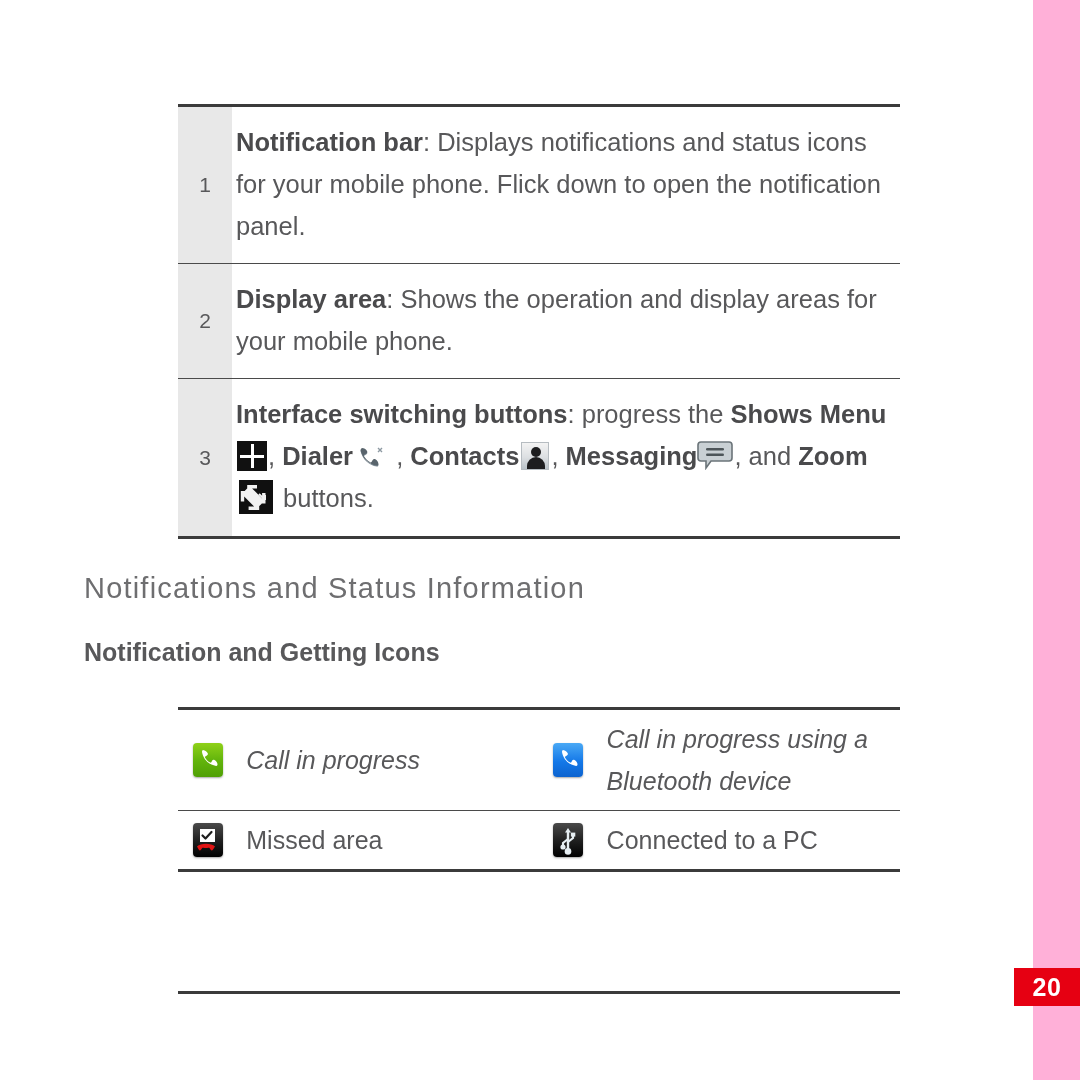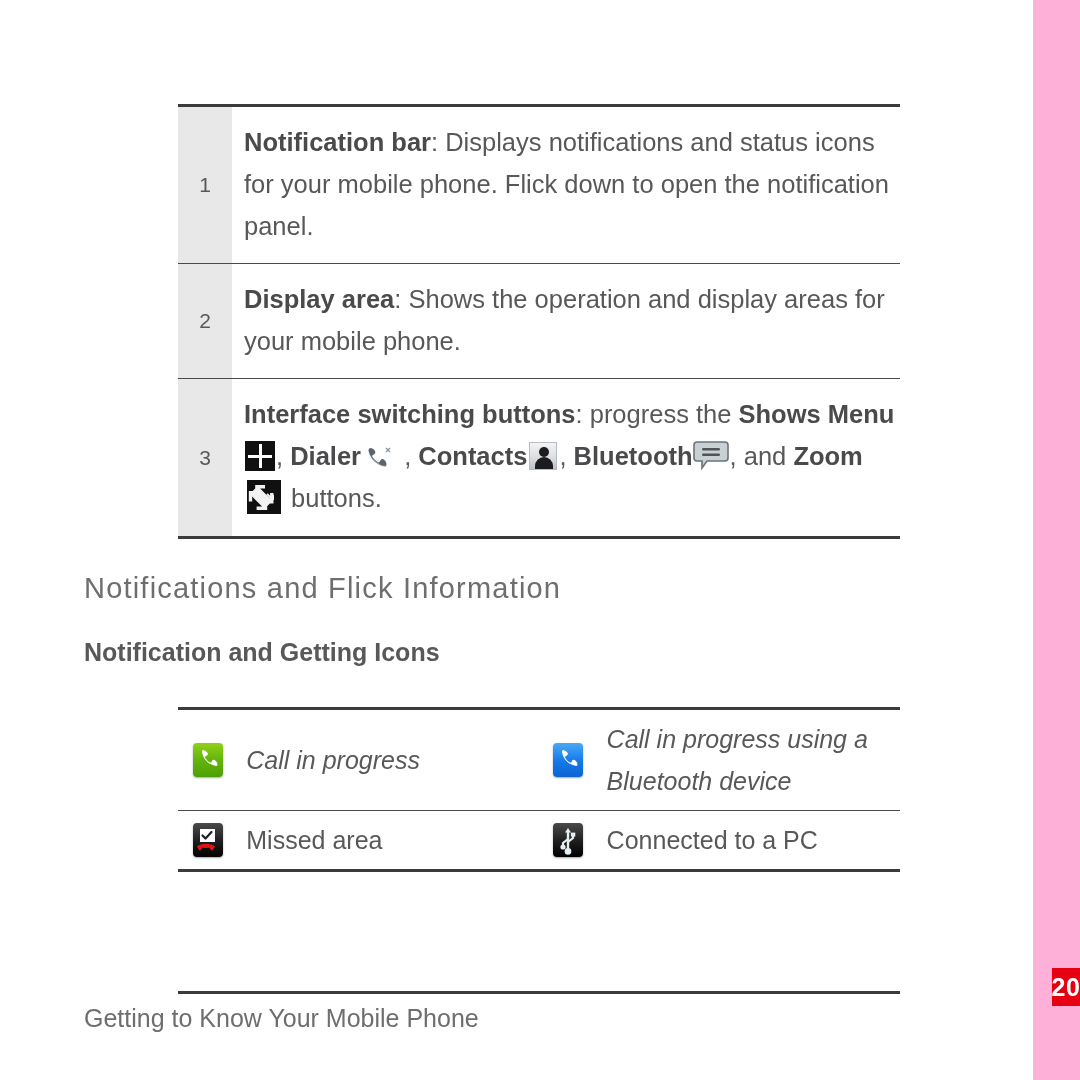--- a/index.html
+++ b/index.html
@@ -21,21 +21,21 @@
     top: 0;
     right: 0;
     width: 47px;
     height: 1080px;
     background: #ffb0d8;
   }
   #page-badge {
     position: absolute;
     right: 0;
     top: 968px;
-    width: 28px;
+    width: 66px;
     height: 38px;
     background: #e60012;
     color: #ffffff;
     font-size: 25px;
     font-weight: bold;
     display: flex;
     align-items: center;
     justify-content: center;
     letter-spacing: .5px;
   }
@@ -69,21 +69,21 @@
   .num-cell {
     width: 54px;
     background: #e8e8e8;
     text-align: center;
     vertical-align: middle;
     color: #58585a;
     font-size: 21px;
     padding: 0;
   }
   .txt-cell {
-    padding: 14px 4px 16px 12px;
+    padding: 14px 4px 16px 4px;
     color: #58585a;
     font-size: 25.5px;
     line-height: 42px;
     vertical-align: middle;
   }
   .txt-cell b {
     color: #4a4a4c;
     font-weight: bold;
   }
 
@@ -244,33 +244,33 @@
       <td class="num-cell">2</td>
       <td class="txt-cell"><b>Display area</b><span>: Shows the operation and display areas for your mobile phone.</span></td>
     </tr>
 
     <tr class="last-row">
       <td class="num-cell">3</td>
       <td class="txt-cell"><b>Interface switching buttons</b><span>: progress the </span><b>Shows Menu</b><span class="inline-ico ico-mainmenu"><i class="v"></i><i class="h"></i><i class="b"></i></span><span>, </span><b>Dialer</b><span class="inline-ico ico-dialer"><svg width="30" height="26" viewBox="0 0 30 26">
                 <path d="M6 3c2 0 4 1 5 3 .6 1.2.2 2-.8 2.6l-2 1.2c-.5.3-.6.8-.3 1.3 1.4 2.6 3.6 4.8 6.3 6.2.5.3 1 .2 1.3-.3l1.2-2c.6-1 1.5-1.4 2.7-.8 2 1 3 3 3 5 0 .9-.7 1.5-1.6 1.4C13 19.6 6.6 13.4 4.6 5.6 4.4 4.6 5 3.6 6 3z" fill="#7d8b95"></path>
                 <path d="M6 2c2 0 4 1 5 3 .6 1.2.2 2-.8 2.6l-2 1.2c-.5.3-.6.8-.3 1.3 1.4 2.6 3.6 4.8 6.3 6.2.5.3 1 .2 1.3-.3l1.2-2c.6-1 1.5-1.4 2.7-.8 2 1 3 3 3 5 0 .9-.7 1.5-1.6 1.4C13 18.6 6.6 12.4 4.6 4.6 4.4 3.6 5 2.6 6 2z" fill="#59646c"></path>
                 <path d="M22 2l4 4M26 2l-4 4" stroke="#8d99a2" stroke-width="1.4"></path>
-              </svg></span><span> , </span><b>Contacts</b><span class="inline-ico ico-contacts"><i class="head"></i><i class="body"></i></span><span>, </span><b>Bluetooth</b><span class="inline-ico ico-msg"><svg width="36" height="30" viewBox="0 0 36 30">
+              </svg></span><span> , </span><b>Contacts</b><span class="inline-ico ico-contacts"><i class="head"></i><i class="body"></i></span><span>, </span><b>Messaging</b><span class="inline-ico ico-msg"><svg width="36" height="30" viewBox="0 0 36 30">
                 <path d="M4 2h28a3 3 0 0 1 3 3v13a3 3 0 0 1-3 3H14l-5 7v-7H4a3 3 0 0 1-3-3V5a3 3 0 0 1 3-3z" fill="#c9d0d4" stroke="#6b7479" stroke-width="1.6"></path>
                 <rect x="9" y="8" width="18" height="2.6" rx="1.3" fill="#4d5559"></rect>
                 <rect x="9" y="13.5" width="18" height="2.6" rx="1.3" fill="#4d5559"></rect>
               </svg></span><span>, and </span><b>Zoom</b><span class="inline-ico ico-zoom"><svg width="34" height="34" viewBox="0 0 34 34">
                 <path d="M9 5h9v3.4h-4.9l10 10V13h3.4v10.6h-3.9l.1.1-2.4 2.4-.1-.1V30H9.6v-3.4h5.5l-9.9-10v5H1.8V11h4l-.1-.1L8.1 8.5l.1.1V5z" fill="#f2f2f2"></path>
                 <path d="M20 14l6 6M26 20h-5M26 20v-5" stroke="#f2f2f2" stroke-width="2" fill="none"></path>
               </svg></span><span> buttons.</span></td>
     </tr>
   </tbody>
     </table>
 
-  <div id="h1-notifications">Notifications and Flick Information</div>
+  <div id="h1-notifications">Notifications and Status Information</div>
   <div id="h2-icons">Notification and Getting Icons</div>
 
   <table class="icon-table">
     <tbody>
         <tr class="first">
       <td class="ic">
         <span class="badge green">
           <svg width="30" height="34" viewBox="0 0 30 34">
                 <path d="M10 7c2.4.3 4 1.6 4.8 3.4.4 1-.1 1.7-.9 2.1l-1.6.9c-.4.2-.5.7-.3 1.1 1.2 2.2 3 4 5.3 5.1.4.2.8.1 1-.3l.9-1.7c.5-.9 1.3-1.2 2.3-.7 1.8.9 2.9 2.5 3 4.7 0 .8-.6 1.4-1.4 1.3-7.3-1.1-12.8-6.6-14.1-14 0-.9.4-1.8 1-1.9z" fill="#ffffff"></path>
               </svg>
@@ -311,17 +311,16 @@
                 <rect x="17.9" y="9.6" width="4.4" height="4" fill="#e6eef2"></rect>
               </svg>
         </span>
       </td>
       <td class="lb">Connected to a PC</td>
     </tr>
   </tbody>
     </table>
 
   <div id="footer-rule"></div>
-  <div id="footer-text">Getting to Know Your Mobile Phone</div>
 </div>
 
 <div id="edge-strip"></div>
 <div id="page-badge">20</div>
 
 </body></html>

